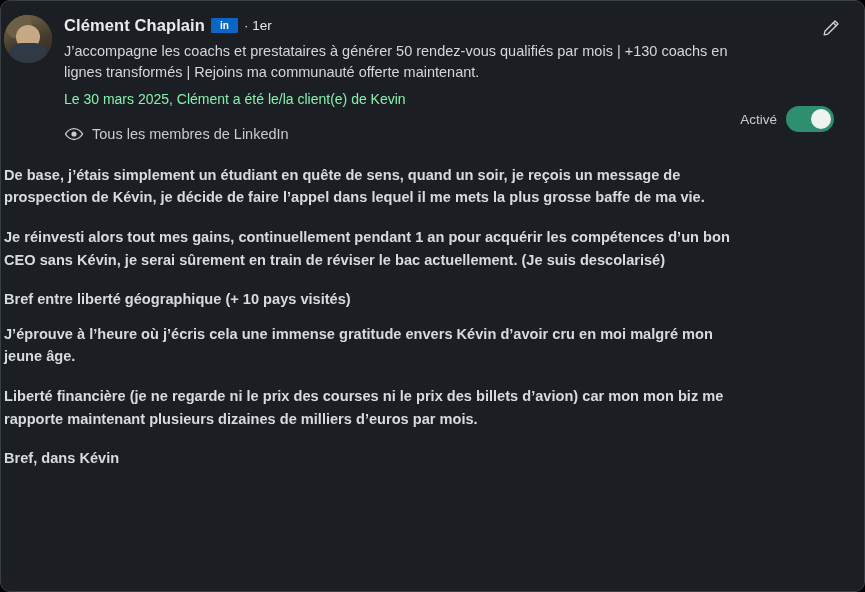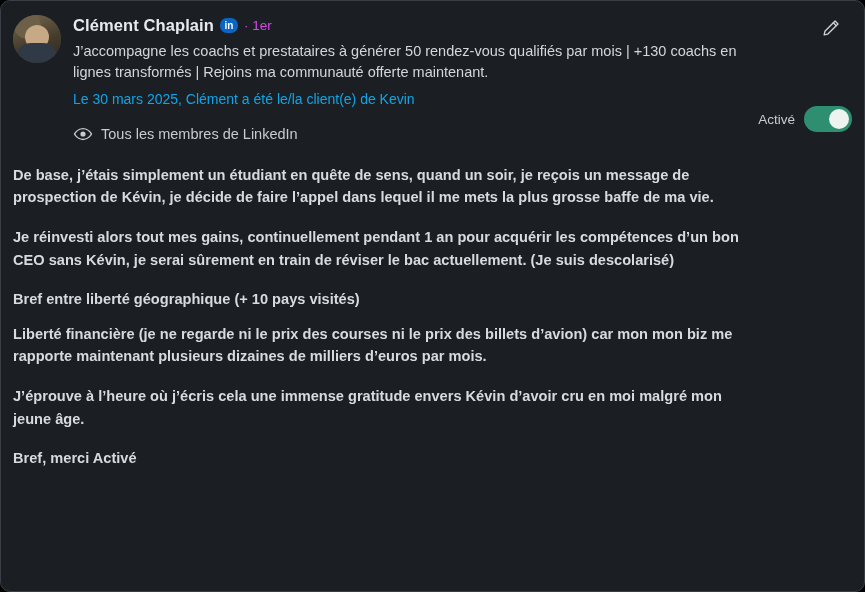--- a/index.html
+++ b/index.html
@@ -15,21 +15,21 @@
     color: #d7d9dc;
     overflow: hidden;
   }
   .card {
     position: relative;
     width: 865px;
     height: 592px;
     background: #1b1f23;
     border: 1px solid #3a3f45;
     border-radius: 10px;
-    padding: 14px 22px 0 12px;
+    padding: 14px 22px 0 3px;
   }
   .header {
     display: flex;
     align-items: flex-start;
     gap: 12px;
   }
   .avatar {
     width: 48px;
     height: 48px;
     flex: 0 0 48px;
@@ -74,46 +74,46 @@
     gap: 6px;
     line-height: 1.2;
   }
   .name {
     font-size: 16.5px;
     font-weight: bold;
     color: #e8eaed;
     letter-spacing: .1px;
   }
   .li-badge {
-    width: 18px;
+    width: 27px;
     height: 15px;
-    border-radius: 7px;
+    border-radius: 1px;
     background: #0a66c2;
     color: #fff;
     font-size: 10px;
     font-weight: bold;
     line-height: 15px;
     text-align: center;
     font-family: "Liberation Sans", sans-serif;
   }
   .degree {
     font-size: 13.5px;
-    color: #d946ef;
+    color: #e5e5e5;
   }
   .headline {
     margin-top: 5px;
     font-size: 14.5px;
     line-height: 1.45;
     color: #d3d6da;
     max-width: 700px;
   }
   .sub {
     margin-top: 8px;
     font-size: 14px;
-    color: #0ea5e9;
+    color: #86efac;
   }
   .visibility {
     margin-top: 17px;
     display: flex;
     align-items: center;
     gap: 8px;
     font-size: 14.5px;
     color: #c8cbcf;
   }
   .eye {
@@ -128,21 +128,21 @@
     width: 26px;
     height: 26px;
     color: #cfd2d6;
     cursor: pointer;
     display: flex;
     align-items: center;
     justify-content: center;
   }
   .toggle-wrap {
     position: absolute;
-    right: 12px;
+    right: 30px;
     top: 105px;
     display: flex;
     align-items: center;
     gap: 9px;
   }
   .toggle-label {
     font-size: 13.5px;
     color: #c8cbcf;
   }
   .toggle {
@@ -223,18 +223,18 @@
     <span class="toggle-label">Activé</span>
     <div class="toggle">
       <div class="knob"></div>
     </div>
   </div>
 
   <div class="body-text">
     <p>De base, j’étais simplement un étudiant en quête de sens, quand un soir, je reçois un message de prospection de Kévin, je décide de faire l’appel dans lequel il me mets la plus grosse baffe de ma vie.</p>
     <p>Je réinvesti alors tout mes gains, continuellement pendant 1 an pour acquérir les compétences d’un bon CEO sans Kévin, je serai sûrement en train de réviser le bac actuellement. (Je suis descolarisé)</p>
     <p class="tight">Bref entre liberté géographique (+ 10 pays visités)</p>
+    <p>J’éprouve à l’heure où j’écris cela une immense gratitude envers Kévin d’avoir cru en moi malgré mon jeune âge.</p>
     <p>Liberté financière (je ne regarde ni le prix des courses ni le prix des billets d’avion) car mon mon biz me rapporte maintenant plusieurs dizaines de milliers d’euros par mois.</p>
-    <p>J’éprouve à l’heure où j’écris cela une immense gratitude envers Kévin d’avoir cru en moi malgré mon jeune âge.</p>
-    <p>Bref, merci Activé</p>
+    <p>Bref, dans Kévin</p>
   </div>
 
 </div>
 
 </body></html>

